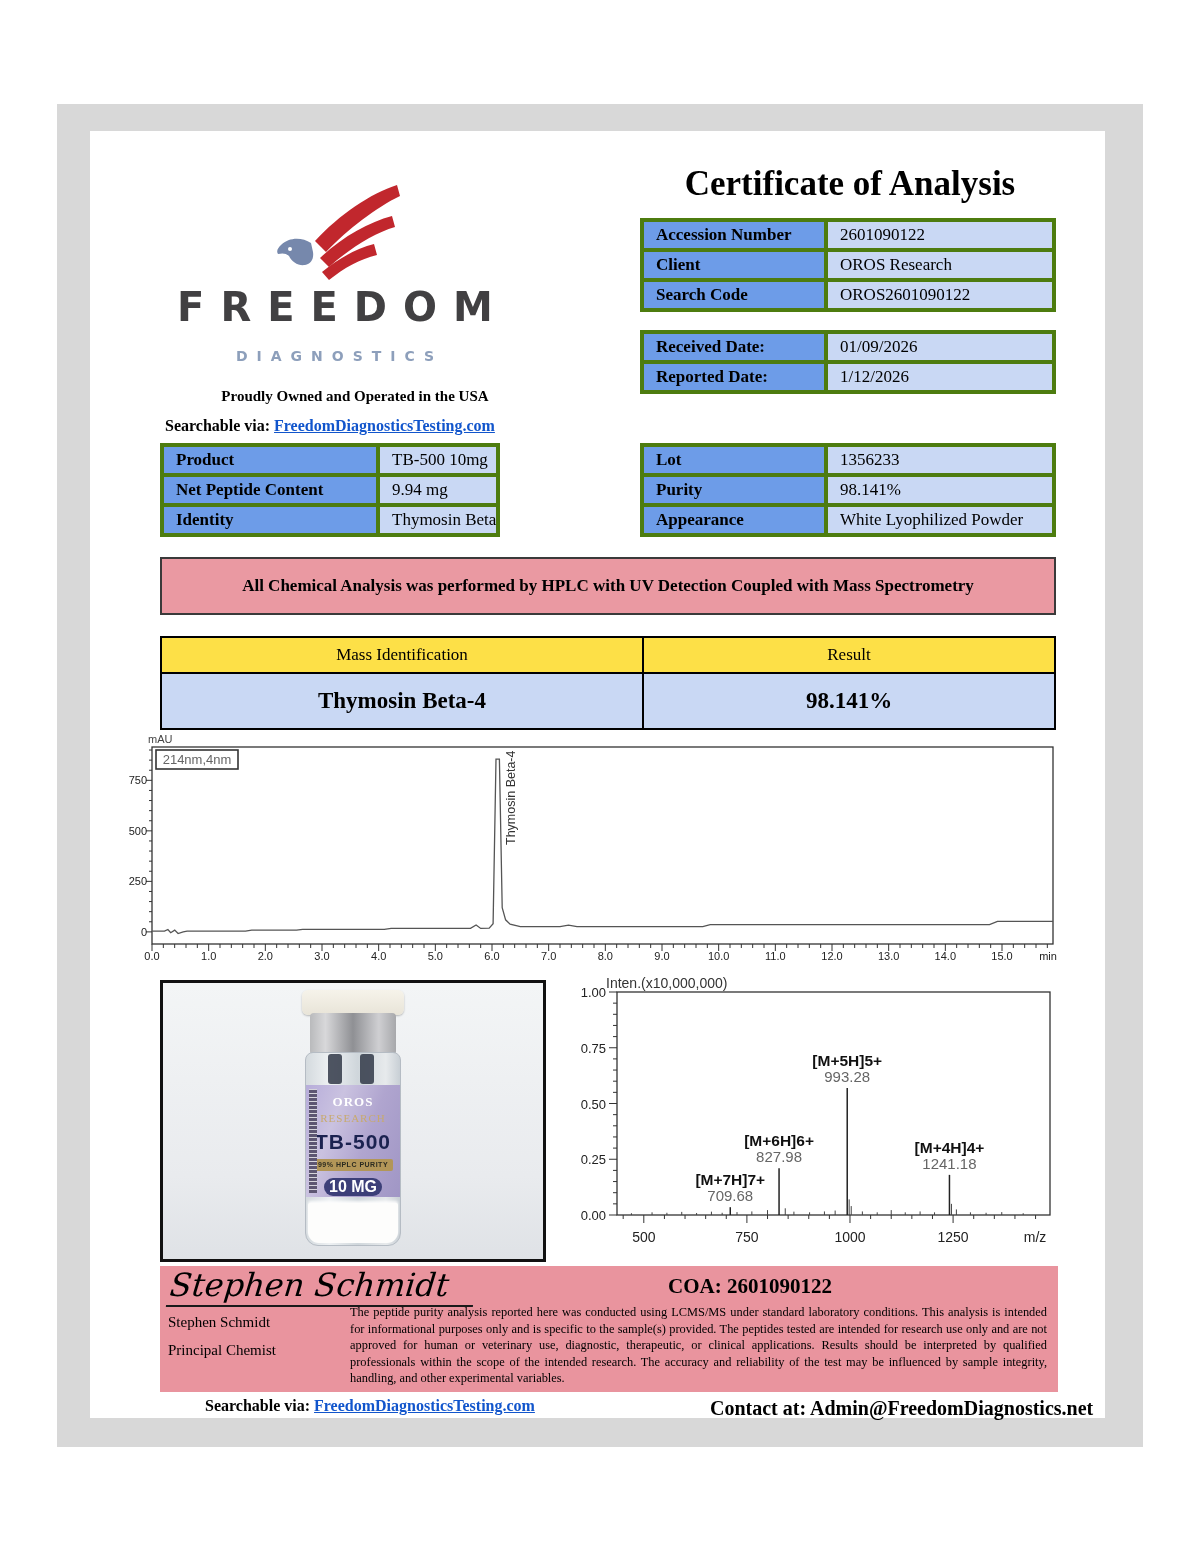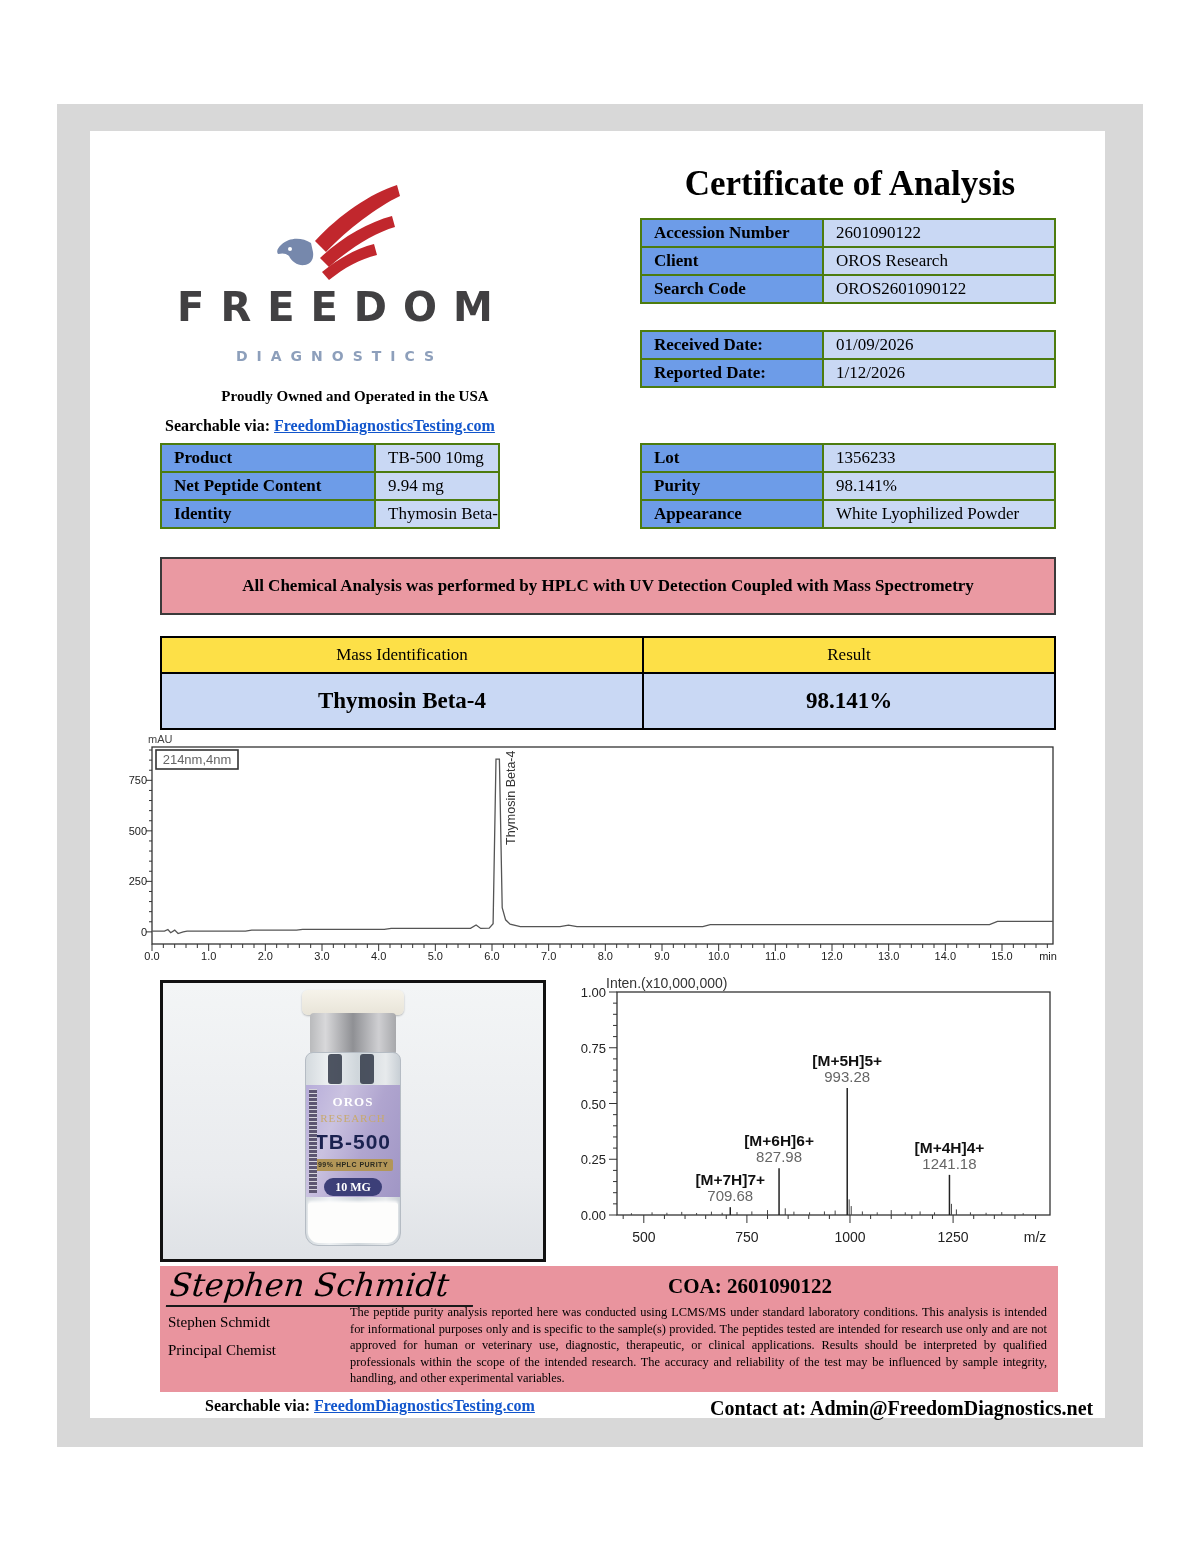--- a/index.html
+++ b/index.html
@@ -20,21 +20,21 @@
   .tagline{position:absolute;left:35px;top:257px;width:460px;text-align:center;font-weight:bold;font-size:15px;}
   .searchable-top{position:absolute;left:75px;top:286px;font-weight:bold;font-size:16px;}
   a.doclink{color:var(--c-link,#1155cc);text-decoration:underline;font-weight:bold;cursor:pointer;}
 
   
   .title{position:absolute;left:545px;top:34px;width:430px;text-align:center;
          font-weight:bold;font-size:35px;line-height:1.1;}
 
   
   table.kv{position:absolute;border-collapse:collapse;table-layout:fixed;}
-  table.kv td{border:2px solid #4d7c0f;font-size:17px;padding:1px 12px;height:24px;overflow:hidden;white-space:nowrap;}
+  table.kv td{border:4px solid #4d7c0f;font-size:17px;padding:1px 12px;height:24px;overflow:hidden;white-space:nowrap;}
   table.kv td.k{background:var(--c-label,#6d9ce8);font-weight:bold;}
   table.kv td.v{background:var(--c-value,#c9d8f4);}
 
   
   .banner{position:absolute;left:70px;top:426px;width:892px;height:54px;background:var(--c-banner,#ea99a2);
           border:2px solid #3a3a3a;display:flex;align-items:center;justify-content:center;
           font-weight:bold;font-size:17px;text-align:center;}
 
   
   table.mass{position:absolute;left:70px;top:505px;width:896px;border-collapse:collapse;table-layout:fixed;}
@@ -65,21 +65,21 @@
             background-image:repeating-linear-gradient(180deg,rgba(255,255,255,.75) 0 1px,transparent 1px 4px);}
   .oros-line{margin-top:9px;font-size:13px;letter-spacing:1px;}
   .oros-a{color:#fff;font-weight:bold;}
   .oros-b{color:#c8a96d;font-size:11px;}
   .tb-name{margin-top:4px;font-family:"Liberation Sans", sans-serif;font-weight:bold;font-size:21px;
            color:#1b2250;letter-spacing:1px;}
   .purity-badge{width:80px;height:12px;margin:5px auto 0 auto;background:#b29658;border-radius:2px;
            font-family:"Liberation Sans", sans-serif;font-weight:bold;font-size:7px;line-height:12px;
            color:#2b2b20;letter-spacing:.5px;}
   .mg-pill{width:58px;height:18px;margin:7px auto 0 auto;background:#3c3f78;border-radius:9px;
-           font-family:Liberation Serif, serif;font-weight:bold;font-size:12px;line-height:18px;color:#fff;}
+           font-family:Liberation Sans, sans-serif;font-weight:bold;font-size:16px;line-height:18px;color:#fff;}
   .powder{position:absolute;left:2px;right:2px;bottom:2px;height:40px;background:#fdfdfc;
            border-radius:2px 2px 11px 11px;box-shadow:0 -2px 3px rgba(255,255,255,.9);}
 
   
   .sig-box{position:absolute;left:70px;top:1135px;width:898px;height:126px;background:var(--c-sig,#e9949e);}
   .sig-script{position:absolute;left:8px;top:0px;font-family:"DejaVu Serif", serif;font-style:italic;
            font-size:32px;border-bottom:2px solid #1a1a1a;padding:0 26px 1px 2px;transform:skewX(-6deg);}
   .sig-coa{position:absolute;left:380px;top:8px;width:420px;text-align:center;font-weight:bold;font-size:21px;}
   .sig-name{position:absolute;left:8px;top:48px;font-size:15px;}
   .sig-role{position:absolute;left:8px;top:76px;font-size:15px;}

